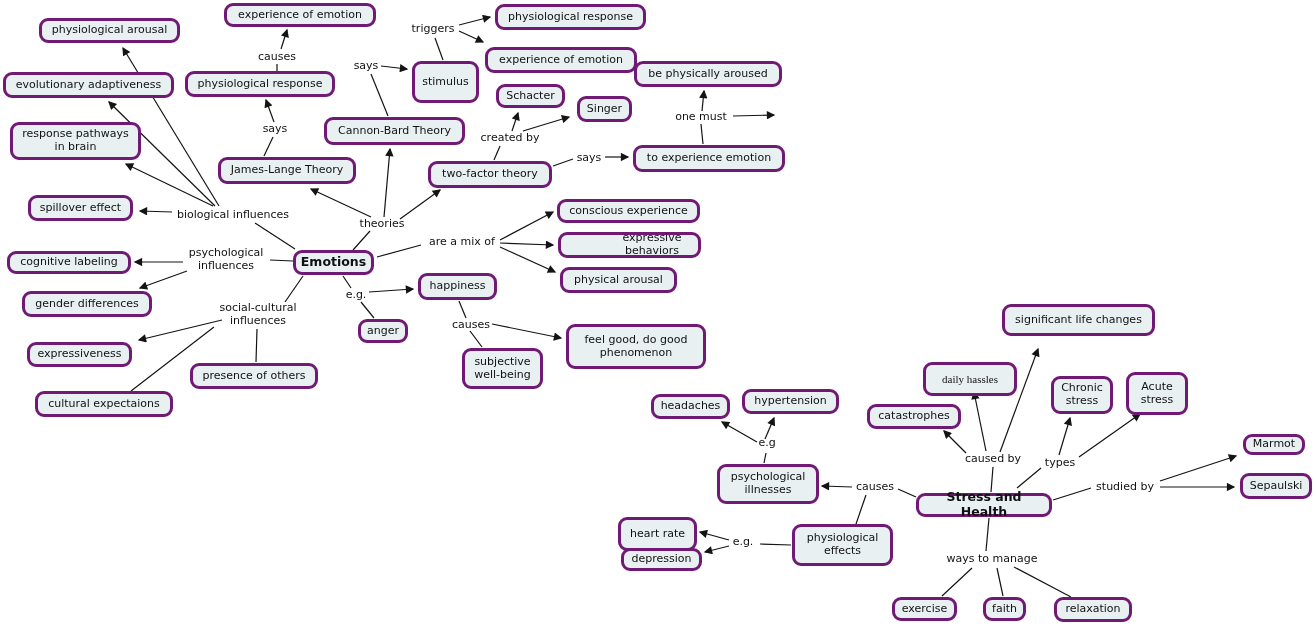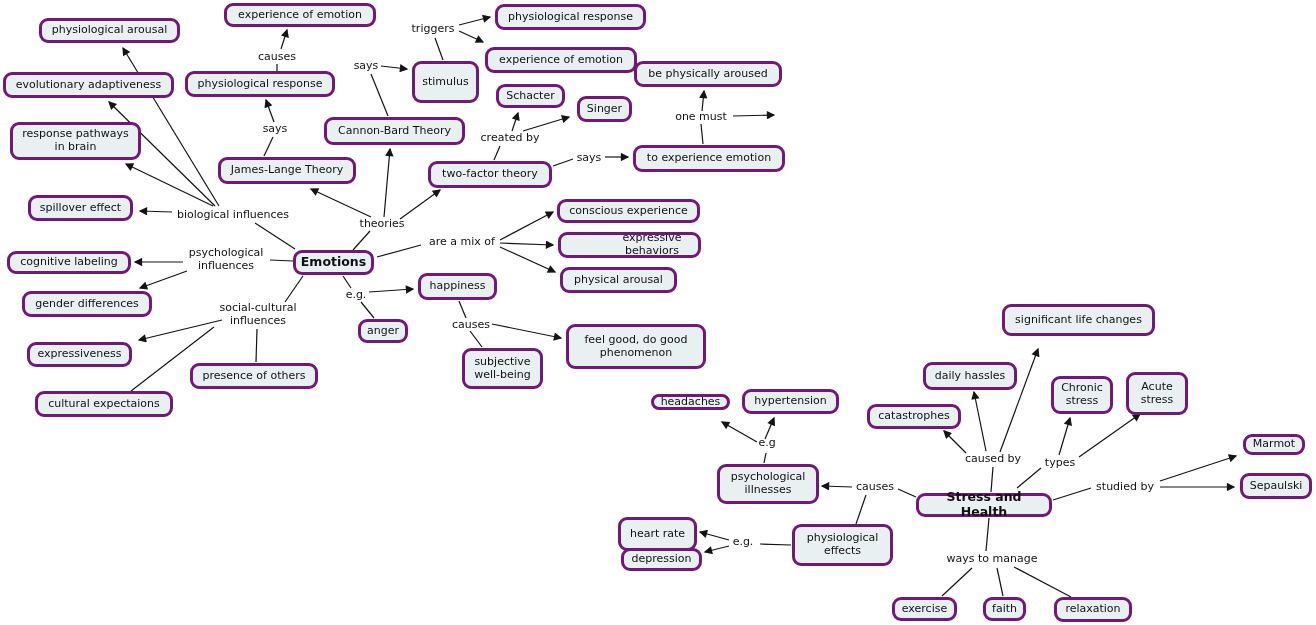--- a/index.html
+++ b/index.html
@@ -136,30 +136,30 @@
     <div class="node hub" style="left: 293px; top: 250px; width: 81px; height: 25px;">Emotions</div>
     <div class="node" style="left: 557px; top: 199px; width: 143px; height: 24px;">conscious experience</div>
     <div class="node" style="left: 558px; top: 232px; width: 143px; height: 26px; padding-left: 48px;">expressive behaviors</div>
     <div class="node" style="left: 560px; top: 267px; width: 117px; height: 26px;">physical arousal</div>
     <div class="node" style="left: 418px; top: 273px; width: 79px; height: 27px;">happiness</div>
     <div class="node" style="left: 358px; top: 319px; width: 50px; height: 24px;">anger</div>
     <div class="node" style="left: 462px; top: 348px; width: 81px; height: 41px;">subjective
 well-being</div>
     <div class="node" style="left: 566px; top: 324px; width: 140px; height: 45px;">feel good, do good
 phenomenon</div>
-    <div class="node" style="left: 651px; top: 394px; width: 79px; height: 16px;">headaches</div>
+    <div class="node" style="left: 651px; top: 394px; width: 79px; height: 25px;">headaches</div>
     <div class="node" style="left: 742px; top: 389px; width: 97px; height: 25px;">hypertension</div>
     <div class="node" style="left: 717px; top: 464px; width: 102px; height: 40px;">psychological
 illnesses</div>
     <div class="node" style="left: 618px; top: 517px; width: 79px; height: 34px;">heart rate</div>
     <div class="node" style="left: 621px; top: 548px; width: 81px; height: 23px;">depression</div>
     <div class="node" style="left: 792px; top: 524px; width: 101px; height: 42px;">physiological
 effects</div>
     <div class="node" style="left: 867px; top: 404px; width: 94px; height: 25px;">catastrophes</div>
-    <div class="node" style="left: 923px; top: 362px; width: 94px; height: 28px;">daily hassles</div>
+    <div class="node" style="left: 923px; top: 362px; width: 94px; height: 34px; font-family: Liberation Serif, serif;">daily hassles</div>
     <div class="node" style="left: 973px; top: 304px; width: 153px; height: 32px; margin-left: 29px;">significant life changes</div>
     <div class="node" style="left: 1051px; top: 376px; width: 62px; height: 38px;">Chronic
 stress</div>
     <div class="node" style="left: 1126px; top: 372px; width: 62px; height: 43px;">Acute
 stress</div>
     <div class="node" style="left: 1243px; top: 434px; width: 62px; height: 21px;">Marmot</div>
     <div class="node" style="left: 1240px; top: 473px; width: 72px; height: 26px;">Sepaulski</div>
     <div class="node hub" style="left: 916px; top: 493px; width: 136px; height: 24px;">Stress and Health</div>
     <div class="node" style="left: 892px; top: 597px; width: 65px; height: 24px;">exercise</div>
     <div class="node" style="left: 983px; top: 597px; width: 43px; height: 24px;">faith</div>

